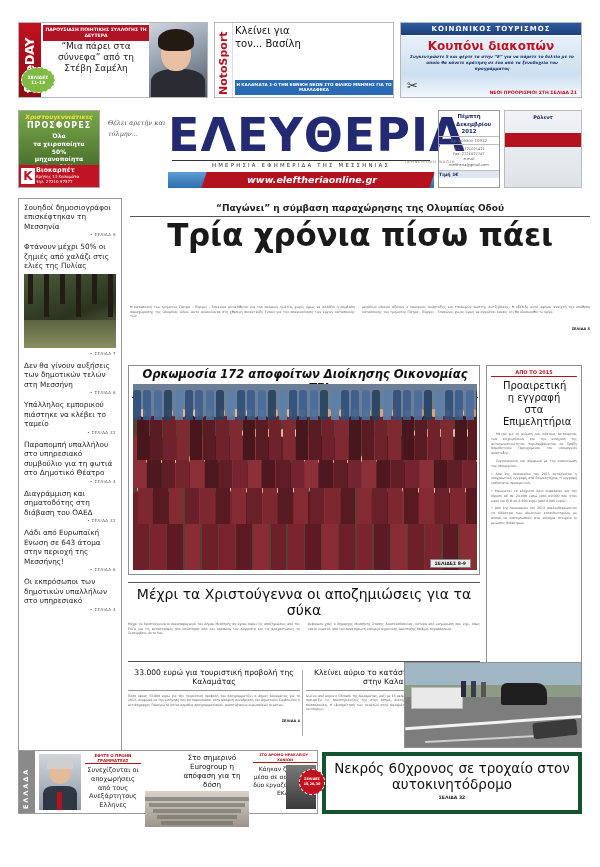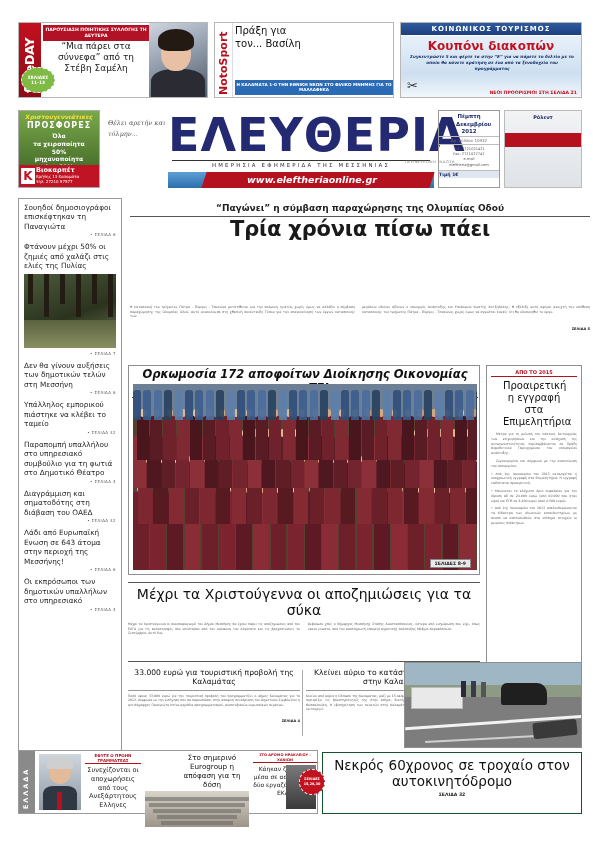--- a/index.html
+++ b/index.html
@@ -186,21 +186,21 @@
   .adtiny .t { position:absolute; left:0; top:3px; width:100%; text-align:center; font-size:5px; color:#1c2a66; font-weight:bold;}
 
   
   .kicker {
     left: 130px; top: 203px; width: 460px; text-align:center;
     font-size: 9px; font-weight: bold; color:#222;
     border-bottom: 1.5px solid #555; padding-bottom: 3px;
   }
   .headline {
     left: 130px; top: 218px; width: 460px; text-align:center;
-    font-size: 21px; font-weight: bold; color:#1a1a1a; line-height: 1.12;
+    font-size: 31px; font-weight: bold; color:#1a1a1a; line-height: 1.12;
     letter-spacing: -0.2px;
   }
   .lede { left: 130px; top: 305px; width: 225px; }
   .lede2 { left: 362px; top: 305px; width: 228px; }
   .lede .bodytext, .lede2 .bodytext { font-size: 3.25px; }
   .pg { font-weight: bold; color:#111; font-size:3.6px; }
 
   
   .sidebar { left: 18px; top: 198px; width: 104px; height: 560px; border:1px solid #9a9a9a; padding: 4px 5px; }
   .sb-item { margin-bottom: 5px; }
@@ -255,21 +255,21 @@
   .s-rule { height:1px; background:#999; margin:3px 0; }
   .s-div { left: 302px; top: 670px; width:1px; height: 66px; background:#aaa; }
   .accident-img {
     left: 404px; top: 662px; width: 178px; height: 86px;
     border:1px solid #8f8f8f; overflow:hidden;
     background: linear-gradient(#9fb6c4 0 26%, #8e9b84 26% 40%, #7d7d7d 40% 100%);
   }
   .road-line { position:absolute; background:#f2f2f2; }
   .acc-caption {
     left: 322px; top: 752px; width: 260px; height: 62px;
-    border:1px solid #14532d; background:#fff; padding-top:4px;
+    border:4px solid #14532d; background:#fff; padding-top:4px;
   }
   .acc-caption .t { text-align:center; font-size: 13.5px; line-height:1.2; color:#111; }
   .acc-caption .p { text-align:center; font-size:4.6px; font-weight:bold; color:#222; margin-top:3px;}
 
   
   .bstrip { left: 18px; top: 750px; width: 300px; height: 64px; border:1px solid #9a9a9a; background:#fff;}
   .ell-spine { left:0; top:0; width:16px; height:100%; background:#8a8a8a; }
   .ell-spine span {
     position:absolute; left:3px; top:58px; transform:rotate(-90deg);
     transform-origin:left top; white-space:nowrap;
@@ -319,21 +319,21 @@
         <div class="fd-body"></div>
           <div class="fd-face"></div>
           <div class="fd-hair"></div>
       </div>
     </div>
 
     <div class="abs ad-noto">
       <div class="abs noto-spine">
         <span>NotoSport</span>
       </div>
-      <div class="abs noto-title">Πράξη για τον... Βασίλη</div>
+      <div class="abs noto-title">Κλείνει για τον... Βασίλη</div>
       <div class="abs noto-strip">Η ΚΑΛΑΜΑΤΑ 1-0 ΤΗΝ ΕΘΝΙΚΗ ΝΕΩΝ ΣΤΟ ΦΙΛΙΚΟ ΜΝΗΜΗΣ ΓΙΑ ΤΟ ΜΑΛΛΑΦΕΚΑ</div>
     </div>
 
     <div class="abs ad-coupon">
       <div class="abs cp-bg"></div>
       <div class="abs cp-head">ΚΟΙΝΩΝΙΚΟΣ ΤΟΥΡΙΣΜΟΣ</div>
       <div class="abs cp-title">Κουπόνι διακοπών</div>
       <div class="abs cp-sub">Συγκεντρώστε 5 και φέρτε τα στην “Ε” για να πάρετε το δελτίο με το οποίο θα κάνετε κράτηση σε ένα από τα ξενοδοχεία του προγράμματος</div>
       <div class="abs cp-scissors">✂</div>
       <div class="abs cp-foot">ΝΕΟΙ ΠΡΟΟΡΙΣΜΟΙ ΣΤΗ ΣΕΛΙΔΑ 21</div>
@@ -403,21 +403,21 @@
   </div>
   <div class="abs lede2">
     <div class="bodytext">μεγάλων οδικών αξόνων ο υπουργός Ανάπτυξης και Υποδομών Κωστής Χατζηδάκης. Η εξέλιξη αυτή αφήνει ανοιχτή την υπόθεση κατασκευής του τμήματος Πάτρα - Πύργος - Τσακώνα, χωρίς όμως να εγγυάται κανείς ότι θα υλοποιηθεί το έργο.</div>
     <div style="text-align:right;margin-top:1px;">
       <span class="pg">ΣΕΛΙΔΑ 5</span>
     </div>
   </div>
 
   <div class="abs sidebar" id="sidebar">
       <div class="sb-item">
-        <div class="sb-text">Σουηδοί δημοσιογράφοι επισκέφτηκαν τη Παναγιώτα</div>
+        <div class="sb-text">Σουηδοί δημοσιογράφοι επισκέφτηκαν τη Μεσσηνία</div>
         <div class="sb-page">• ΣΕΛΙΔΑ 6</div>
       </div>
       <div class="sb-item">
         <div class="sb-text">Φτάνουν μέχρι 50% οι ζημιές από χαλάζι στις ελιές της Πυλίας</div>
         <div class="sb-photo">
           <div class="ground"></div>
           <div class="tree" style="left: 4px; top: 0px; height: 30px;"></div>
           <div class="tree" style="left: 20px; top: 0px; height: 43px;"></div>
           <div class="tree" style="left: 36px; top: 0px; height: 30px;"></div>
           <div class="tree" style="left: 52px; top: 0px; height: 43px;"></div>

